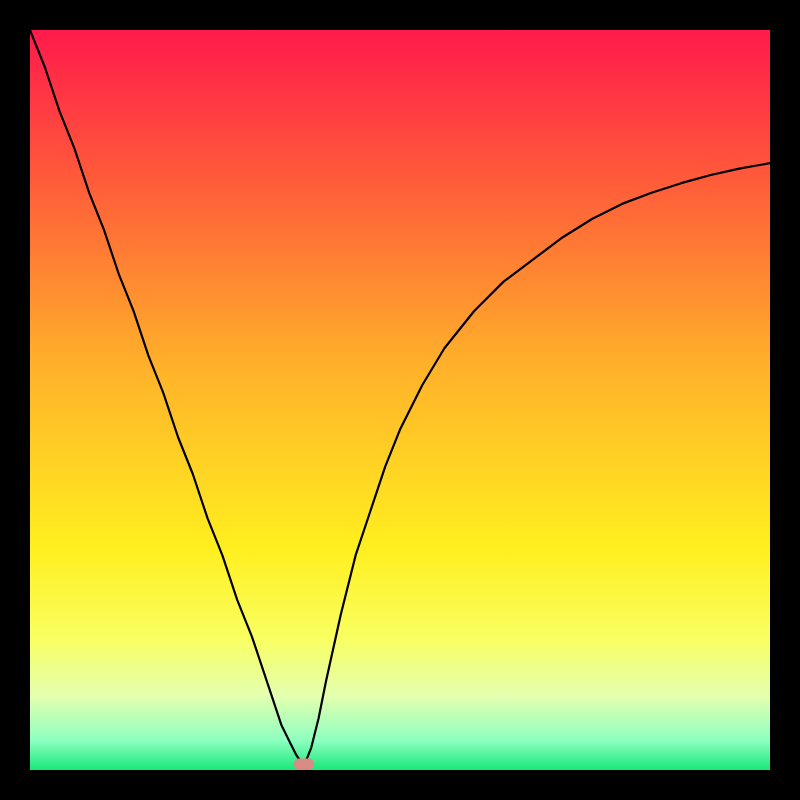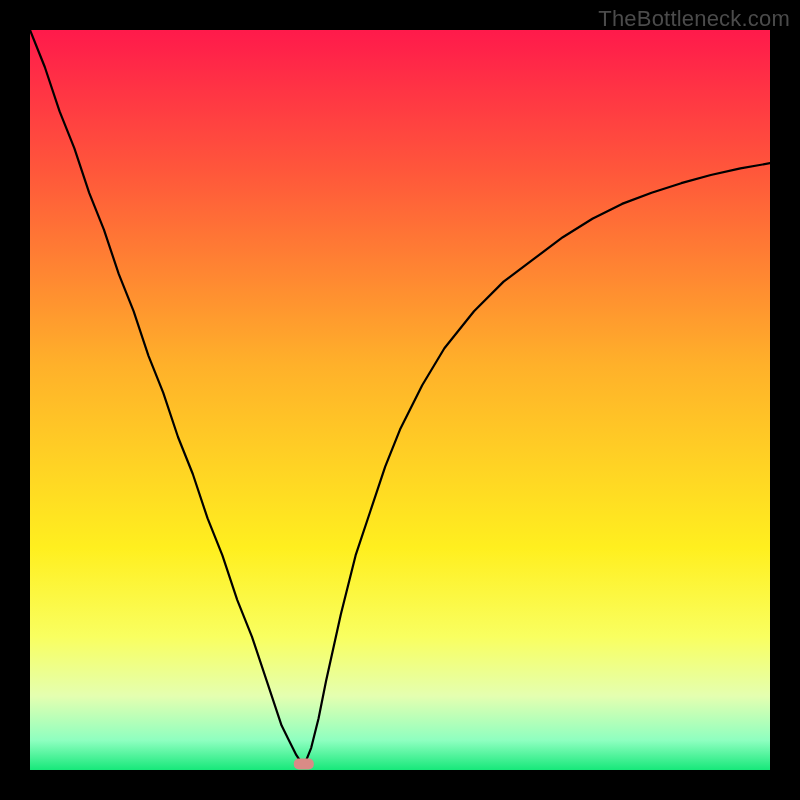--- a/index.html
+++ b/index.html
@@ -52,14 +52,13 @@
             <stop offset="90%" stop-color="#e4ffb0"></stop>
             <stop offset="96%" stop-color="#8effc0"></stop>
             <stop offset="100%" stop-color="#17e87a"></stop>
           </linearGradient>
       </defs>
       <rect id="bg-rect" x="0" y="0" width="740" height="740" fill="url(#bg-grad)"></rect>
       <path id="curve-path" fill="none" stroke="#000" stroke-width="2.2" stroke-linecap="round" stroke-linejoin="round" d="M0.00 0.00 L14.80 37.00 L29.60 81.40 L44.40 118.40 L59.20 162.80 L74.00 199.80 L88.80 244.20 L103.60 281.20 L118.40 325.60 L133.20 362.60 L148.00 407.00 L162.80 444.00 L177.60 488.40 L192.40 525.40 L207.20 569.80 L222.00 606.80 L236.80 651.20 L251.60 695.60 L259.00 710.40 L266.40 725.20 L273.80 736.30 L281.20 717.80 L288.60 688.20 L296.00 651.20 L310.80 584.60 L325.60 525.40 L340.40 481.00 L355.20 436.60 L370.00 399.60 L392.20 355.20 L414.40 318.20 L444.00 281.20 L473.60 251.60 L503.20 229.40 L532.80 207.20 L562.40 188.70 L592.00 173.90 L621.60 162.80 L651.20 153.18 L680.80 145.04 L710.40 138.38 L740.00 133.20"></path>
       <rect id="marker-rect" rx="5" ry="5" width="20" height="11" x="263.80" y="728.58" fill="#d98b86"></rect>
     </svg>
   </div>
-  <div class="attrib">TheBottleneck.com</div>
 </div>
 
 </body></html>

